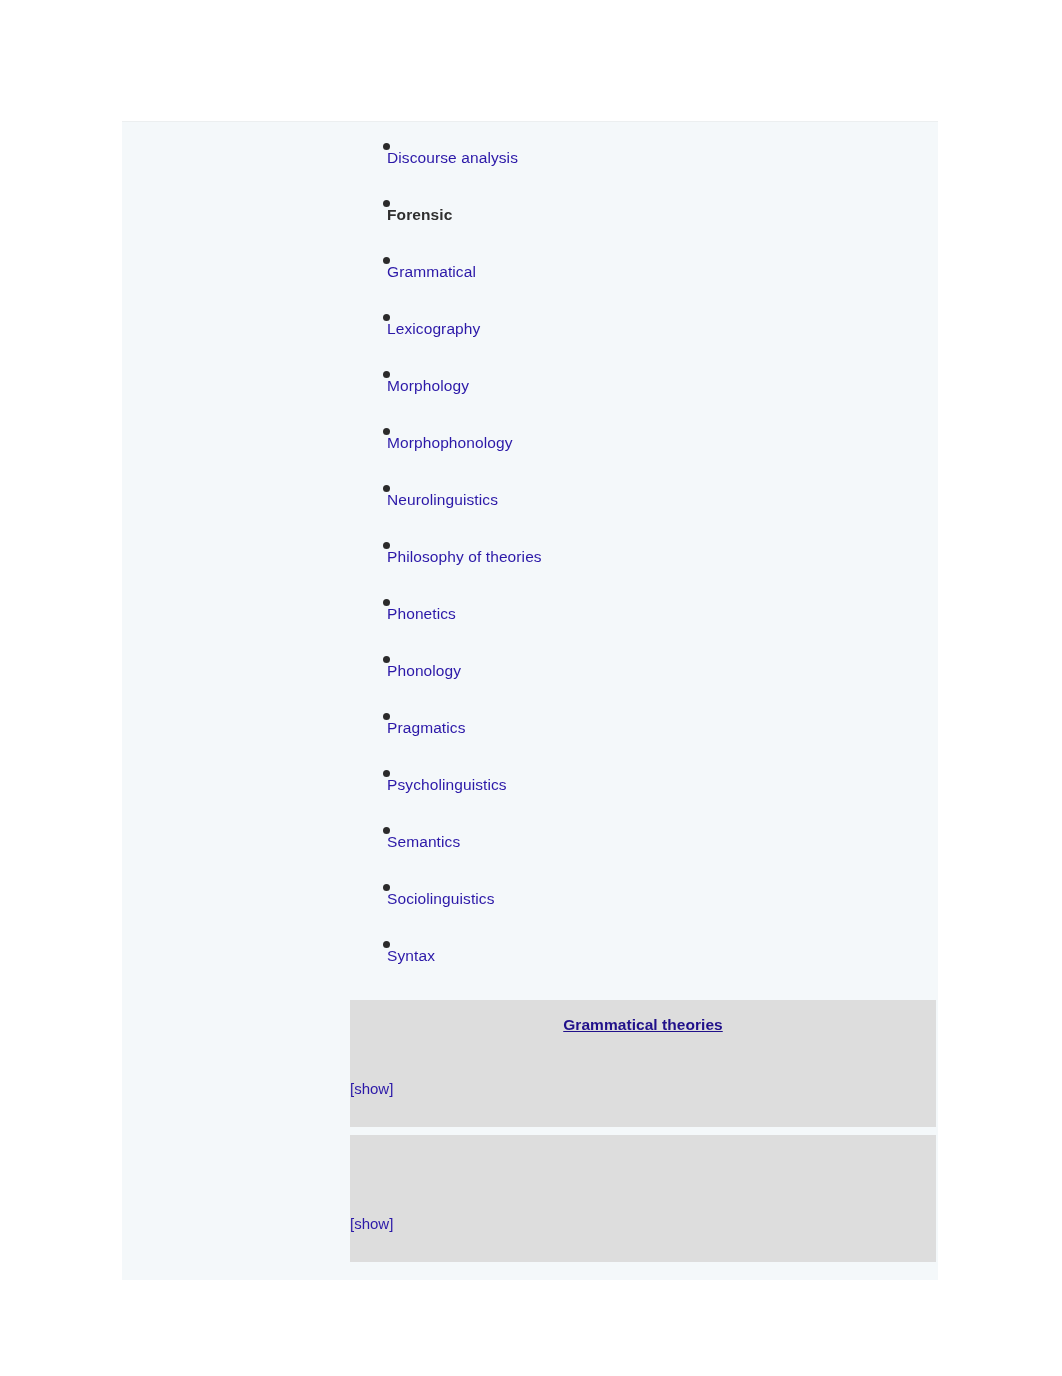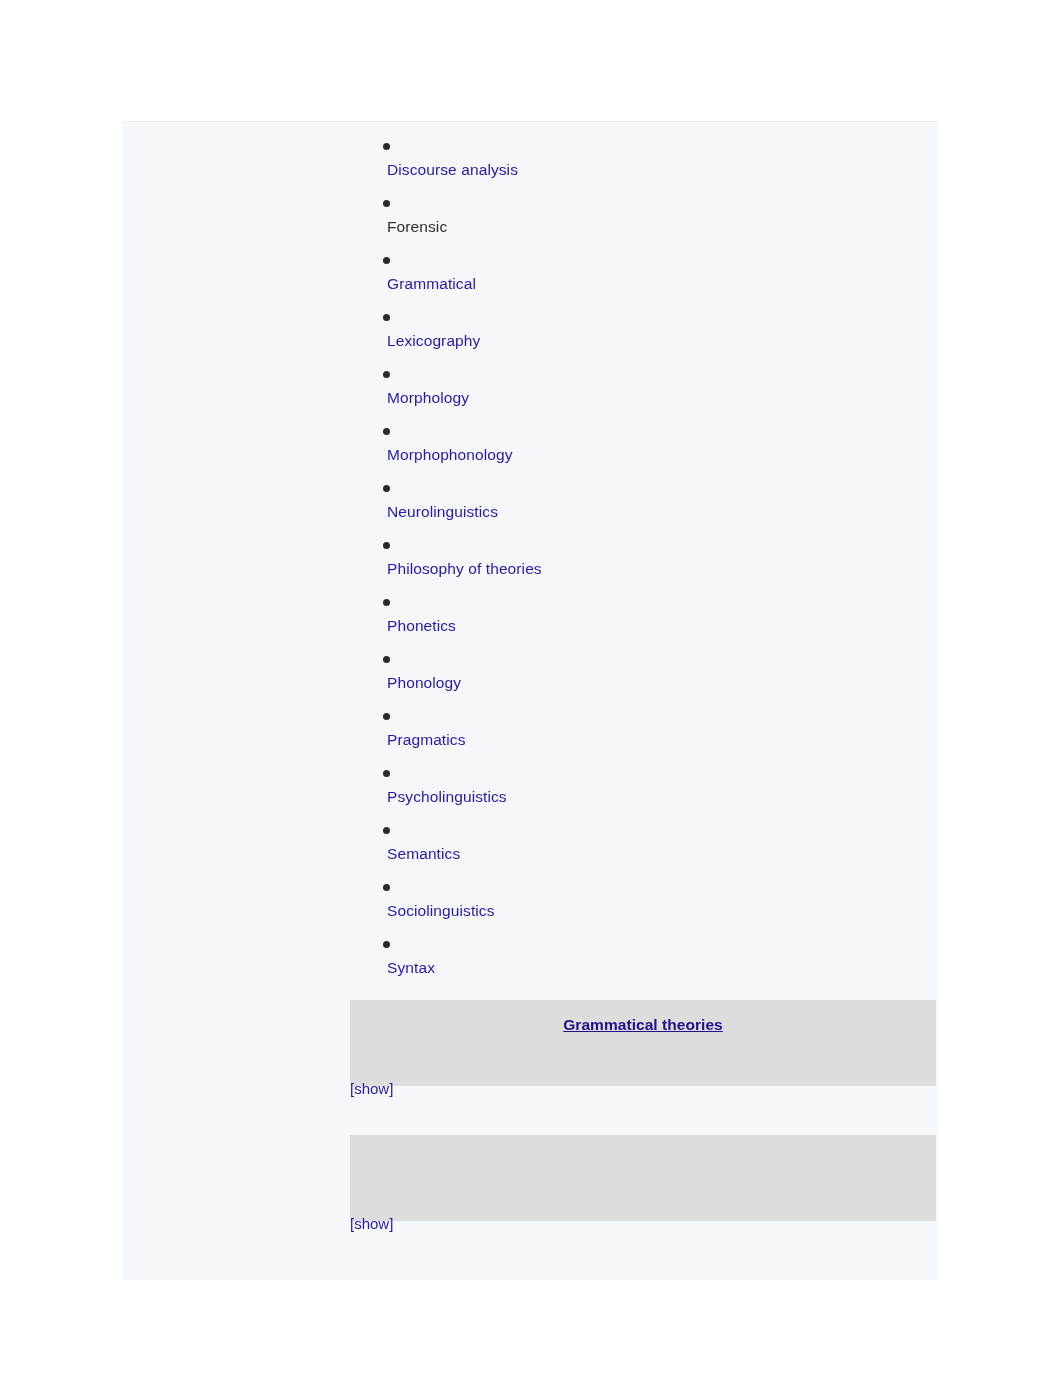--- a/index.html
+++ b/index.html
@@ -35,21 +35,21 @@
     width: 100%;
     margin: 0;
     padding: 0;
     list-style: none;
   }
   .subfield-item {
     position: relative;
     height: 57px;
     padding-left: 265px;
     display: flex;
-    align-items: flex-end;
+    align-items: center;
   }
   .bullet-icon {
     position: absolute;
     left: 261px;
     top: 21px;
     width: 7px;
     height: 7px;
     border-radius: 50%;
     background: #2b2b2b;
   }
@@ -57,29 +57,29 @@
     display: inline-block;
     margin-top: 14px;
     font-size: 15.5px;
     line-height: 19px;
     color: #2b18a8;
     text-decoration: none;
     letter-spacing: 0.1px;
   }
   .subfield-link.current {
     color: #2f2f2f;
-    font-weight: normal;
+    font-weight: bold;
   }
 
   
   .navbox-group {
     position: absolute;
     left: 228px;
     width: 586px;
-    height: 86px;
+    height: 127px;
     background: #dddddd;
     box-sizing: border-box;
   }
   #navbox-grammatical-theories { top: 878px; }
   #navbox-topics { top: 1013px; }
 
   .navbox-title {
     position: absolute;
     left: 0;
     right: 0;

